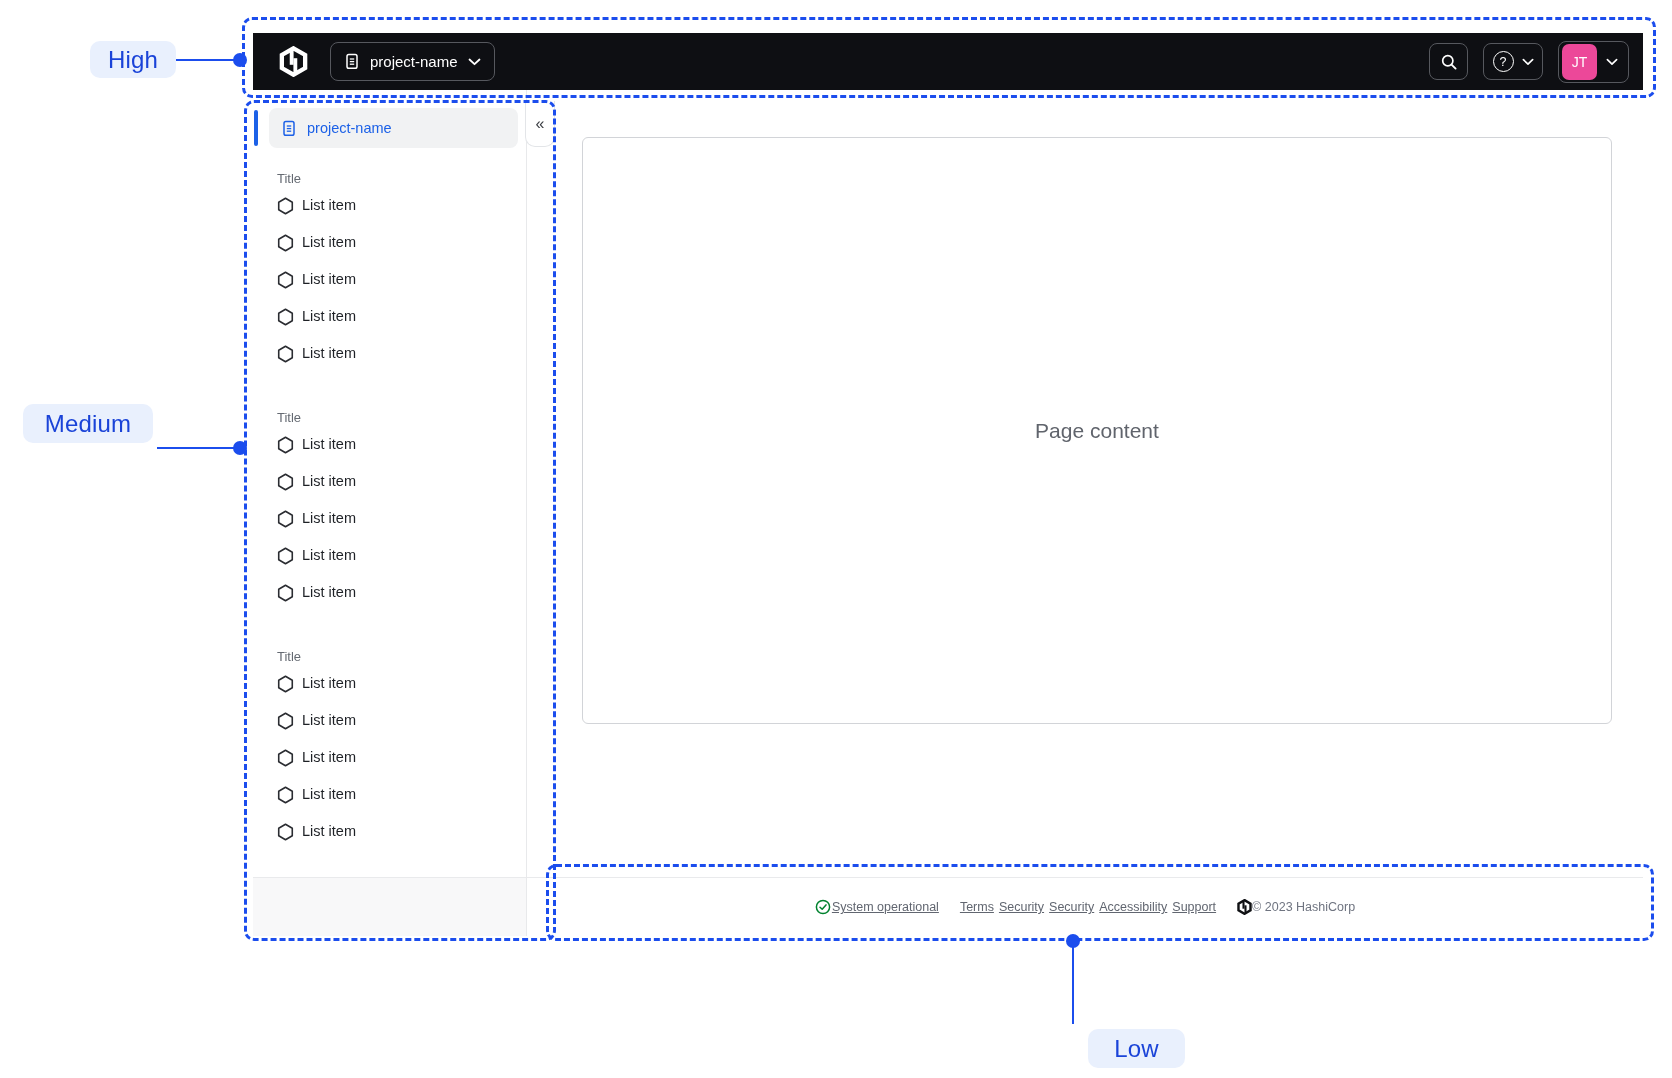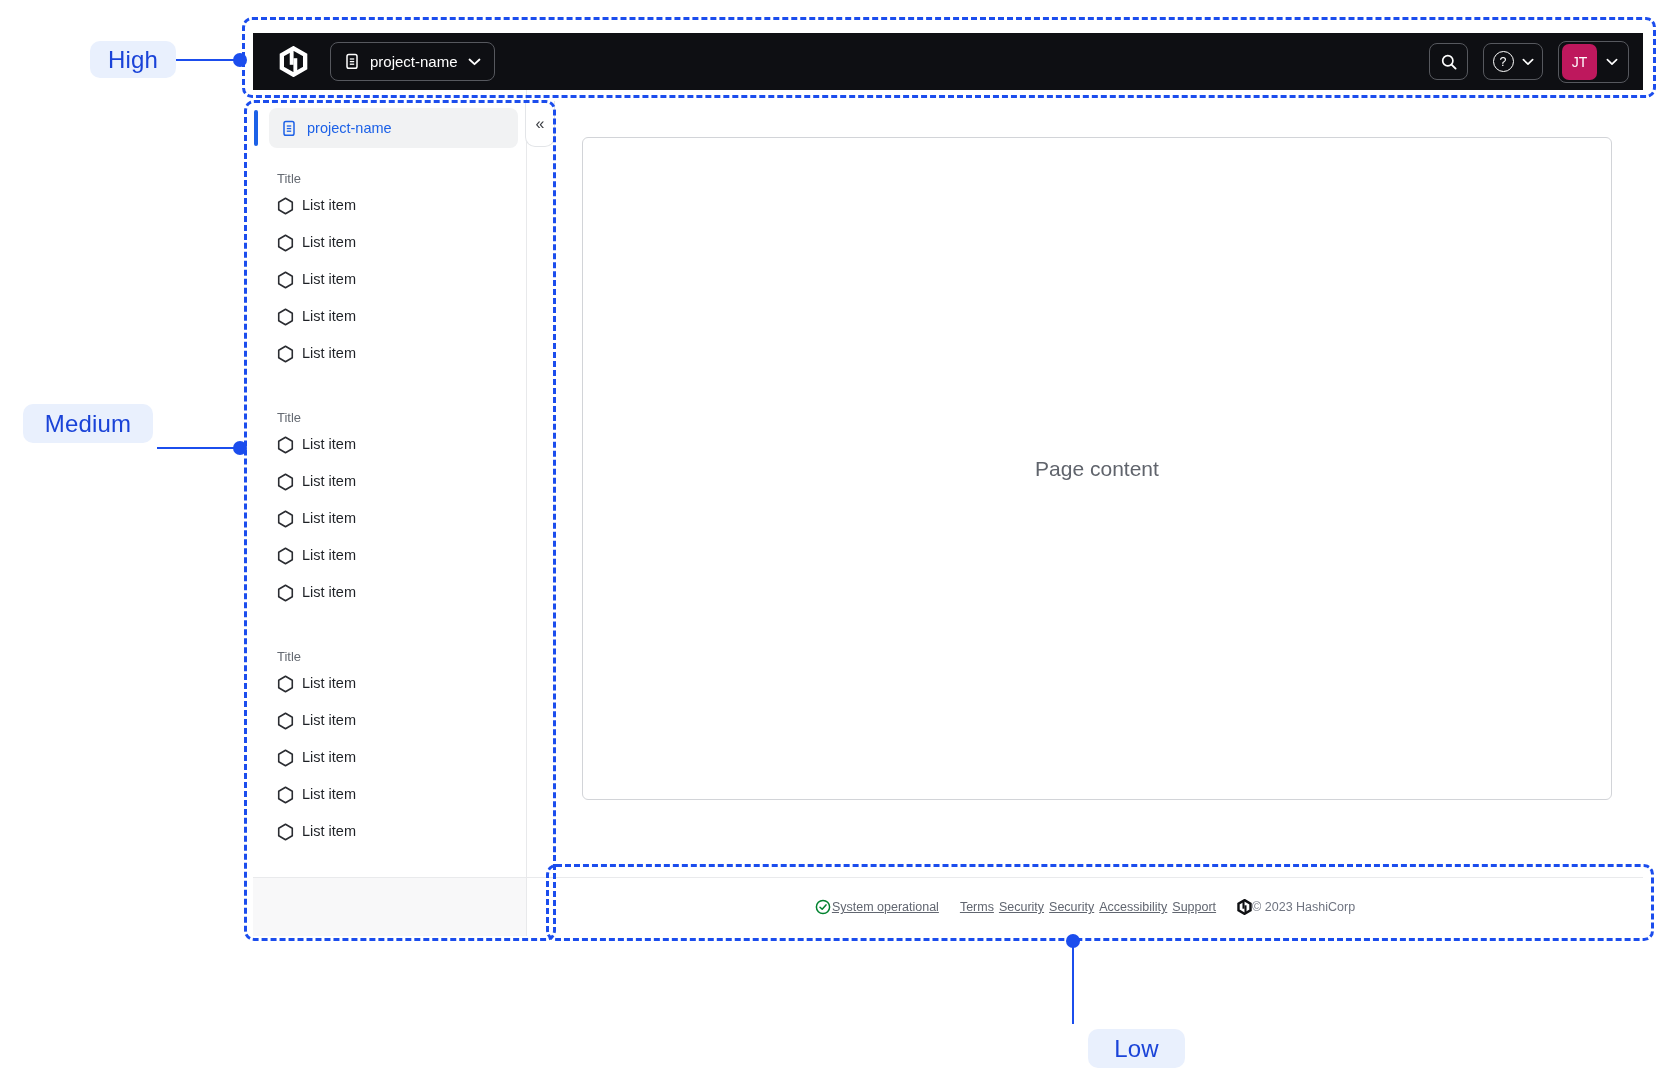--- a/index.html
+++ b/index.html
@@ -31,21 +31,21 @@
   #navbar { position:absolute; left:253px; top:33px; width:1390px; height:57px;
             background:#0E0F13; display:flex; align-items:center; padding:0 14px 0 26px; }
   .nav-left { display:flex; align-items:center; gap:22px; }
   .nav-right { margin-left:auto; display:flex; align-items:center; gap:15px; }
   .nav-btn { display:flex; align-items:center; border:1px solid #56585E; border-radius:8px;
              background:transparent; color:#fff; cursor:pointer; }
   #project-switcher { height:39px; padding:0 13px; gap:10px; font-size:15px; color:#fff; }
   #search-button { width:39px; height:37px; justify-content:center; }
   #help-button { width:60px; height:37px; justify-content:center; gap:8px; }
   #account-button { height:42px; padding:3px 10px 3px 3px; gap:9px; }
-  .avatar { width:35px; height:36px; border-radius:7px; background:#be185d; color:#fff;
+  .avatar { width:35px; height:36px; border-radius:7px; background:#ec4899; color:#fff;
             font-size:14px; font-weight:500; display:flex; align-items:center; justify-content:center; }
   .qmark { width:21px; height:21px; border:1.6px solid #fff; border-radius:50%;
            display:flex; align-items:center; justify-content:center; font-size:12.5px; color:#fff; }
 
   
   #sidebar { position:absolute; left:253px; top:90px; width:274px; height:846px;
              background:#fff; border-right:1px solid #E8E9EB; }
   #sidebar-active { position:absolute; left:16px; top:18px; width:249px; height:40px;
                     background:#F1F2F3; border-radius:8px; display:flex; align-items:center;
                     gap:10px; padding:0 12px; cursor:pointer; }
@@ -64,21 +64,21 @@
                 color:#656A72; font-size:13px; }
   .side-items { margin-top:4px; }
   .side-item { height:37px; display:flex; gap:8px; padding-left:24px; cursor:pointer; }
   .side-item-label { color:#1E2126; font-size:14.5px; }
   .hex { width:17px; height:18px; }
   .hex polygon { fill:none; stroke:#2A2C31; stroke-width:1.5; stroke-linejoin:round; }
   #sidebar-bottom { position:absolute; left:0; top:787px; width:273px; height:59px;
                     background:#F8F8F9; border-top:1px solid #E9EAEC; }
 
   
-  #content-box { position:absolute; left:582px; top:137px; width:1030px; height:663px;
+  #content-box { position:absolute; left:582px; top:137px; width:1030px; height:587px;
                  background:#fff; border:1px solid #D2D4D8; border-radius:6px;
                  display:flex; align-items:center; justify-content:center; }
   #content-box span { color:#60646C; font-size:21px; }
 
   
   #footer { position:absolute; left:527px; top:877px; width:1116px; height:59px;
             background:#fff; border-top:1px solid #E9EAEC;
             display:flex; align-items:center; justify-content:center; gap:21px; }
   #footer, #footer a { color:#616670; font-size:12.5px; }
   #footer a { text-decoration:underline; cursor:pointer; }

